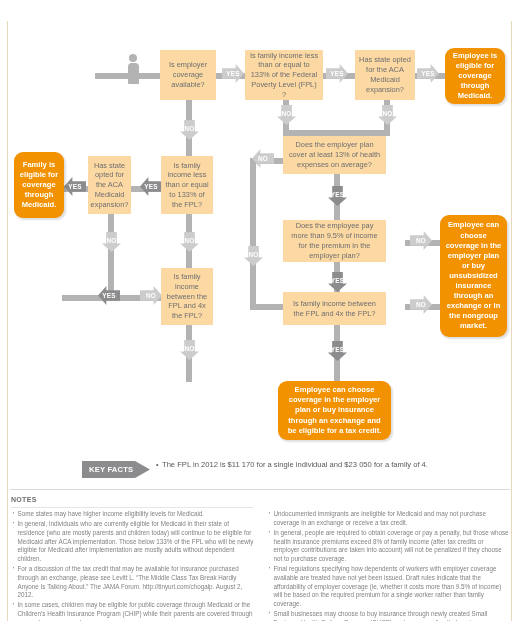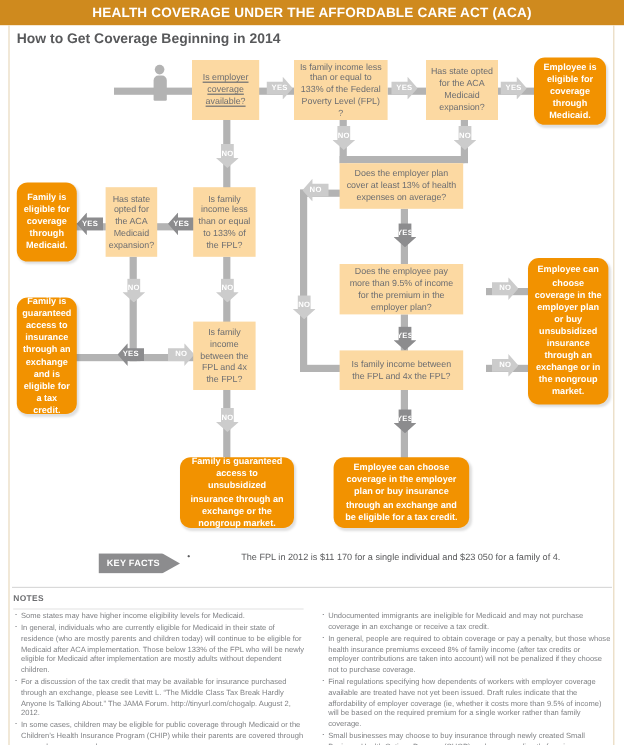--- a/index.html
+++ b/index.html
@@ -75,43 +75,39 @@
 
   
   .keyfacts-arrow {
     position:absolute; left:82px; top:461px; width:68px; height:17px; background:#8c8c8e;
     clip-path:polygon(0 0,78% 0,100% 50%,78% 100%,0 100%);
     display:flex; align-items:center; z-index:3;
   }
   .keyfacts-arrow span { color:#fff; font-size:7.6px; font-weight:bold; padding-left:7px; letter-spacing:.2px; }
   .keyfacts-list { position:absolute; left:156px; top:460px; width:350px; font-size:7.6px;
                    line-height:1.42; color:#58595b; }
-  .keyfacts-list li { list-style:none; position:relative; padding-left:6px; margin-bottom:.5px;text-align:center; }
+  .keyfacts-list li { list-style:none; position:relative; padding-left:6px; margin-bottom:.5px; }
   .keyfacts-list li:before { content:"•"; position:absolute; left:0; top:-.5px; font-size:7px; }
 
   .hr { position:absolute; left:10px; width:500px; height:1px; background:#d9d9d9; }
 
   
   .notes-head { position:absolute; left:11px; top:496px; font-size:7px; font-weight:bold;
                 color:#6d6e71; letter-spacing:.3px; }
   .notes-col { position:absolute; top:510px; font-size:6.3px; line-height:1.38; color:#808285; }
   .notes-col.left  { left:12px;  width:242px; }
   .notes-col.right { left:268px; width:243px; }
   .notes-col li { list-style:none; position:relative; padding-left:5.5px; margin-bottom:1.5px; }
   .notes-col li:before { content:"·"; position:absolute; left:0.5px; top:-1px; font-weight:bold; }
 </style>
 </head>
 <body>
 
 <div id="page">
 
-  <div class="topbar">
-    <div class="topbar-title">HEALTH COVERAGE UNDER THE AFFORDABLE CARE ACT (ACA)</div>
-  </div>
-  <div class="subtitle">How to Get Coverage Beginning in 2014</div>
   <div class="frame-left"></div>
   <div class="frame-right"></div>
 
   <div class="line-h" style="left:95px;  top:73px; width:70px;"></div>
 
   <div class="line-h" style="left:215px; top:73px; width:35px;"></div>
 
   <div class="line-h" style="left:323px; top:73px; width:33px;"></div>
 
   <div class="line-h" style="left:414px; top:73px; width:33px;"></div>
@@ -215,21 +211,21 @@
     </div>
   <div class="arw down dark" style="left:328px; top:341px;">
     <span>YES</span>
     </div>
 
   <div class="person">
     <div class="head"></div>
     <div class="body"></div>
   </div>
 
-  <div class="qbox" style="left:160px; top:50px; width:56px; height:50px;text-decoration:underline;">Is employer coverage available?</div>
+  <div class="qbox" style="left:160px; top:50px; width:56px; height:50px;">Is employer coverage available?</div>
 
   <div class="qbox" style="left:245px; top:50px; width:78px; height:50px;">Is family income less than or equal to 133% of the Federal Poverty Level (FPL) ?</div>
 
   <div class="qbox" style="left:355px; top:50px; width:60px; height:50px;">Has state opted for the ACA Medicaid expansion?</div>
 
   <div class="qbox" style="left:161px; top:156px; width:52px; height:58px;">Is family income less than or equal to 133% of the FPL?</div>
 
   <div class="qbox" style="left:88px; top:156px; width:43px; height:58px;">Has state opted for the ACA Medicaid expansion?</div>
 
   <div class="qbox" style="left:161px; top:268px; width:52px; height:57px;">Is family income between the FPL and 4x the FPL?</div>
@@ -237,23 +233,21 @@
   <div class="qbox" style="left:283px; top:136px; width:103px; height:38px;">Does the employer plan cover at least 13% of health expenses on average?</div>
 
   <div class="qbox" style="left:283px; top:220px; width:103px; height:42px;">Does the employee pay more than 9.5% of income for the premium in the employer plan?</div>
 
   <div class="qbox" style="left:283px; top:292px; width:103px; height:33px;">Is family income between the FPL and 4x the FPL?</div>
 
   <div class="rbox" style="left:14px; top:152px; width:50px; height:66px;">Family is eligible for coverage through Medicaid.</div>
 
   <div class="rbox" style="left:445px; top:48px; width:60px; height:56px;">Employee is eligible for coverage through Medicaid.</div>
 
-  <div class="rbox" style="left:14px; top:248px; width:50px; height:97px;">Family is guaranteed access to insurance through an exchange and is eligible for a tax credit.</div>
-
-  <div class="rbox" style="left:150px; top:381px; width:95px; height:59px;">Family is guaranteed access to unsubsidized insurance through an exchange or the nongroup market.</div>
+
 
   <div class="rbox" style="left:440px; top:215px; width:67px; height:122px;">Employee can choose coverage in the employer plan or buy unsubsidized insurance through an exchange or in the nongroup market.</div>
 
   <div class="rbox" style="left:278px; top:381px; width:113px; height:59px;">Employee can choose coverage in the employer plan or buy insurance through an exchange and be eligible for a tax credit.</div>
 
   <div class="keyfacts-arrow">
     <span>KEY FACTS</span>
   </div>
   <ul class="keyfacts-list">
     <li>The FPL in 2012 is $11 170 for a single individual and $23 050 for a family of 4.</li>

